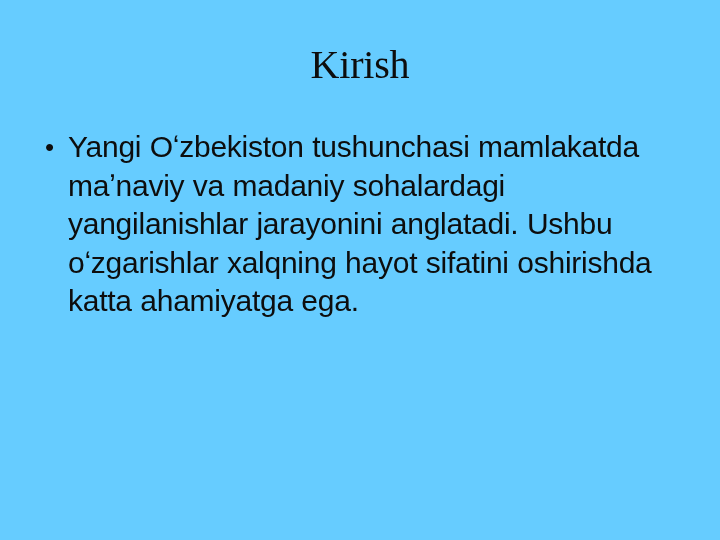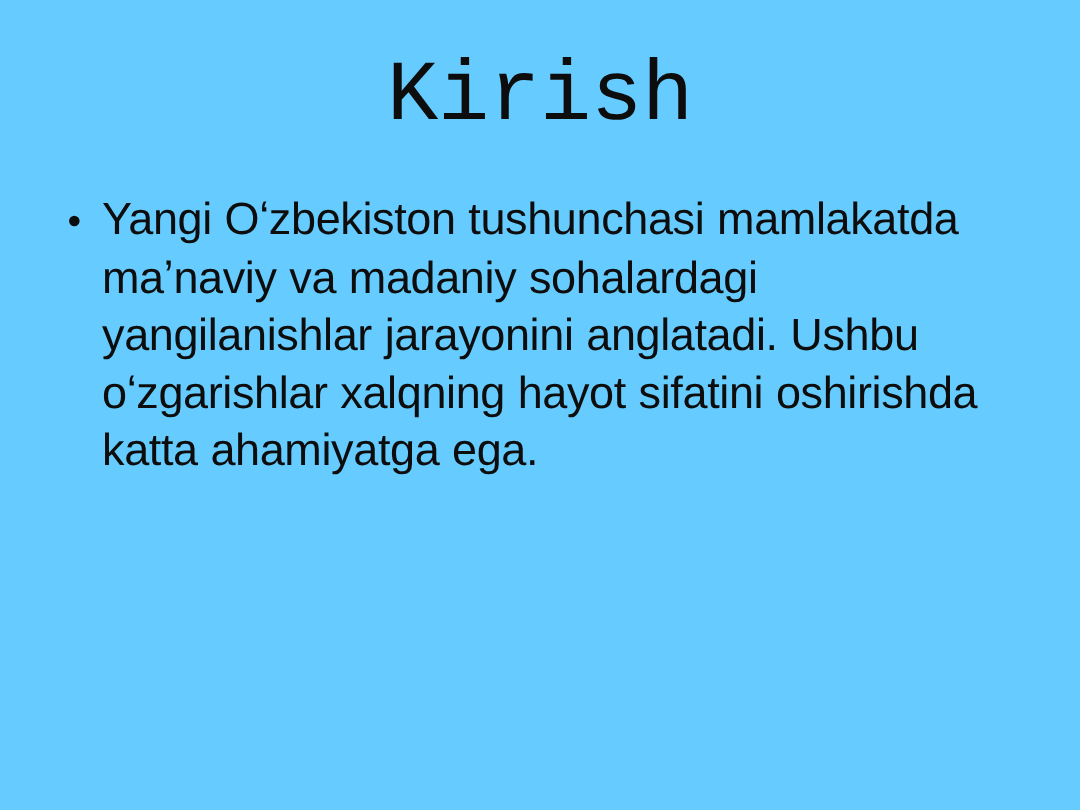--- a/index.html
+++ b/index.html
@@ -23,22 +23,22 @@
     overflow: hidden;
   }
 
   
   .slide-title {
     position: absolute;
     left: 0;
     top: 40px;
     width: 720px;
     text-align: center;
-    font-family: Liberation Mono, monospace;
-    font-size: 57px;
+    font-family: Liberation Serif, serif;
+    font-size: 40px;
     font-weight: 400;
     line-height: 50px;
     color: #0d0d0d;
     letter-spacing: -0.2px;
     white-space: nowrap;
   }
 
   
   .body-area {
     position: absolute;

